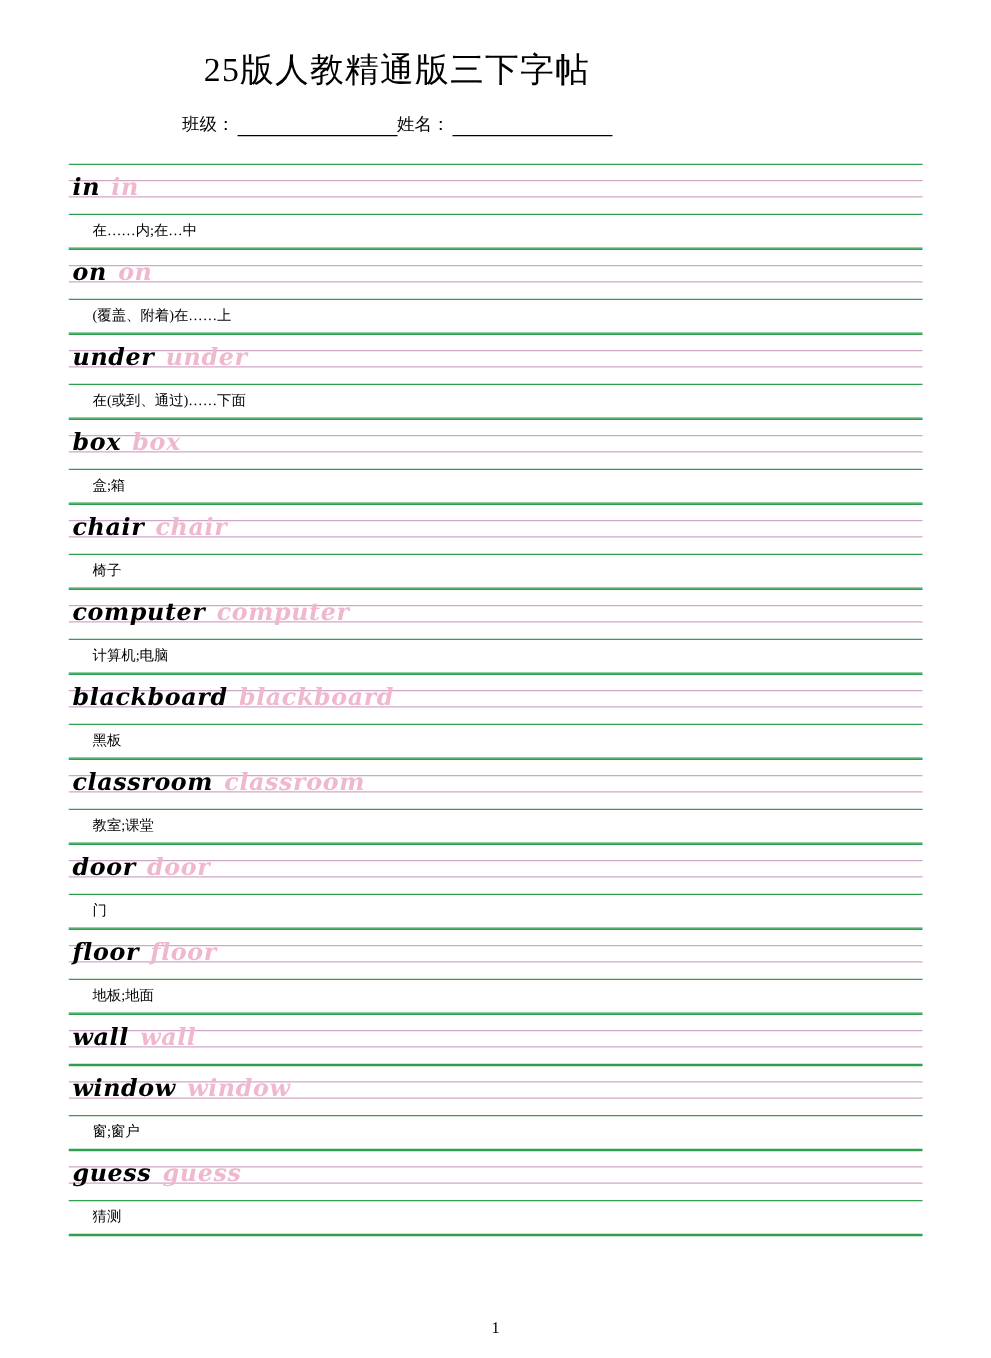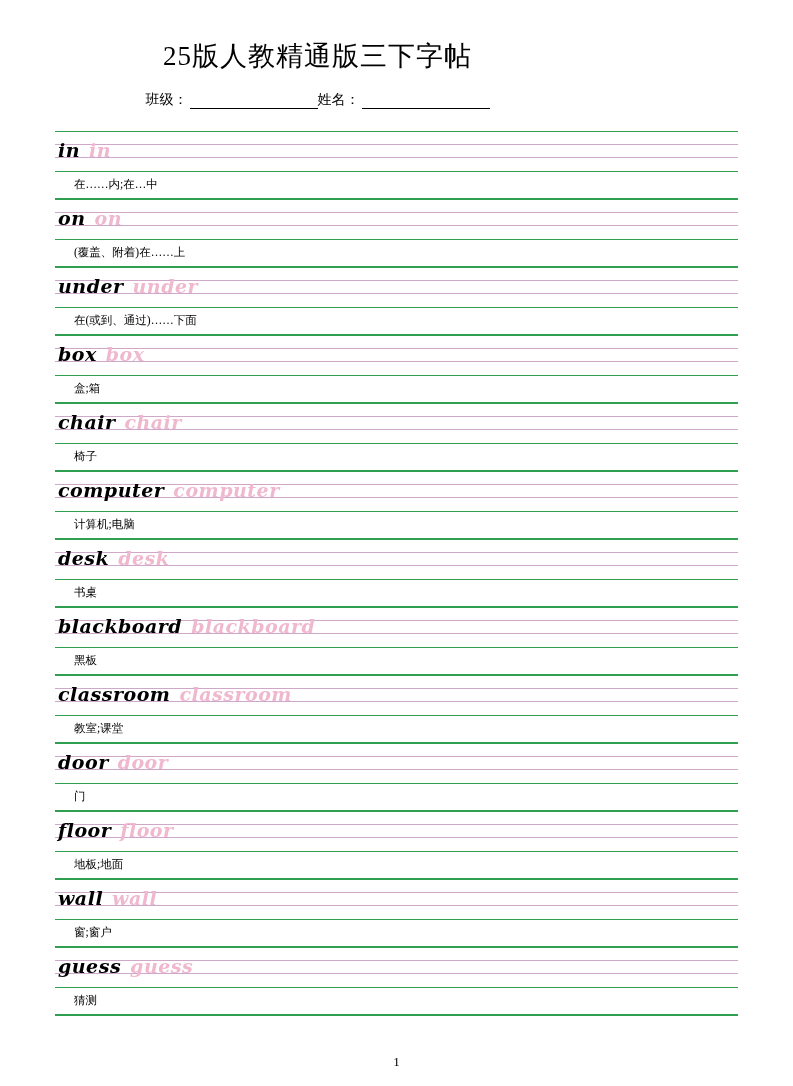--- a/index.html
+++ b/index.html
@@ -211,32 +211,20 @@
         <div class="trans">
           <div class="t-text">计算机;电脑</div>
         </div>
       </div>
       <div class="entry">
         <div class="staff">
           <div class="ln l1"></div>
           <div class="ln l2"></div>
           <div class="ln l3"></div>
           <div class="ln l4"></div>
-          <div class="words"><span class="w-solid">desk</span><span class="w-ghost">desk</span></div>
-        </div>
-        <div class="trans">
-          <div class="t-text">书桌</div>
-        </div>
-      </div>
-      <div class="entry">
-        <div class="staff">
-          <div class="ln l1"></div>
-          <div class="ln l2"></div>
-          <div class="ln l3"></div>
-          <div class="ln l4"></div>
           <div class="words"><span class="w-solid">blackboard</span><span class="w-ghost">blackboard</span></div>
         </div>
         <div class="trans">
           <div class="t-text">黑板</div>
         </div>
       </div>
       <div class="entry">
         <div class="staff">
           <div class="ln l1"></div>
           <div class="ln l2"></div>
@@ -275,20 +263,27 @@
       <div class="entry">
         <div class="staff">
           <div class="ln l1"></div>
           <div class="ln l2"></div>
           <div class="ln l3"></div>
           <div class="ln l4"></div>
           <div class="words"><span class="w-solid">wall</span><span class="w-ghost">wall</span></div>
         </div>
       </div>
       <div class="entry">
+        <div class="staff">
+          <div class="ln l1"></div>
+          <div class="ln l2"></div>
+          <div class="ln l3"></div>
+          <div class="ln l4"></div>
+          <div class="words"><span class="w-solid">window</span><span class="w-ghost">window</span></div>
+        </div>
         <div class="trans">
           <div class="t-text">窗;窗户</div>
         </div>
       </div>
       <div class="entry">
         <div class="staff">
           <div class="ln l1"></div>
           <div class="ln l2"></div>
           <div class="ln l3"></div>
           <div class="ln l4"></div>

